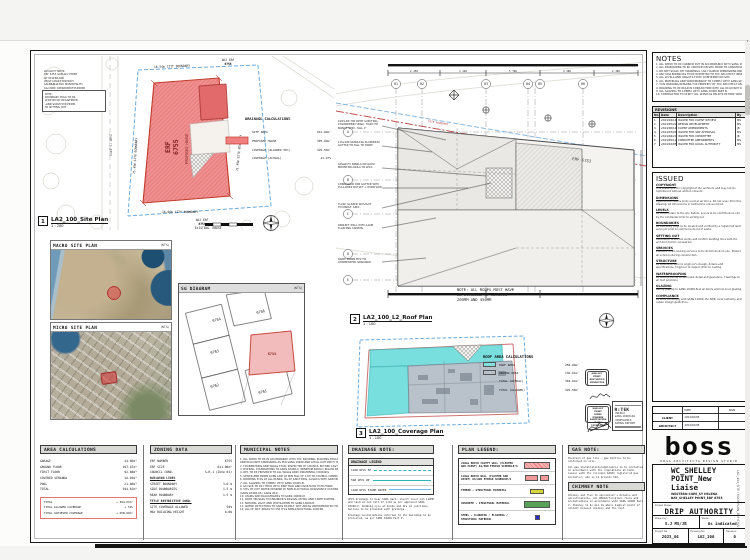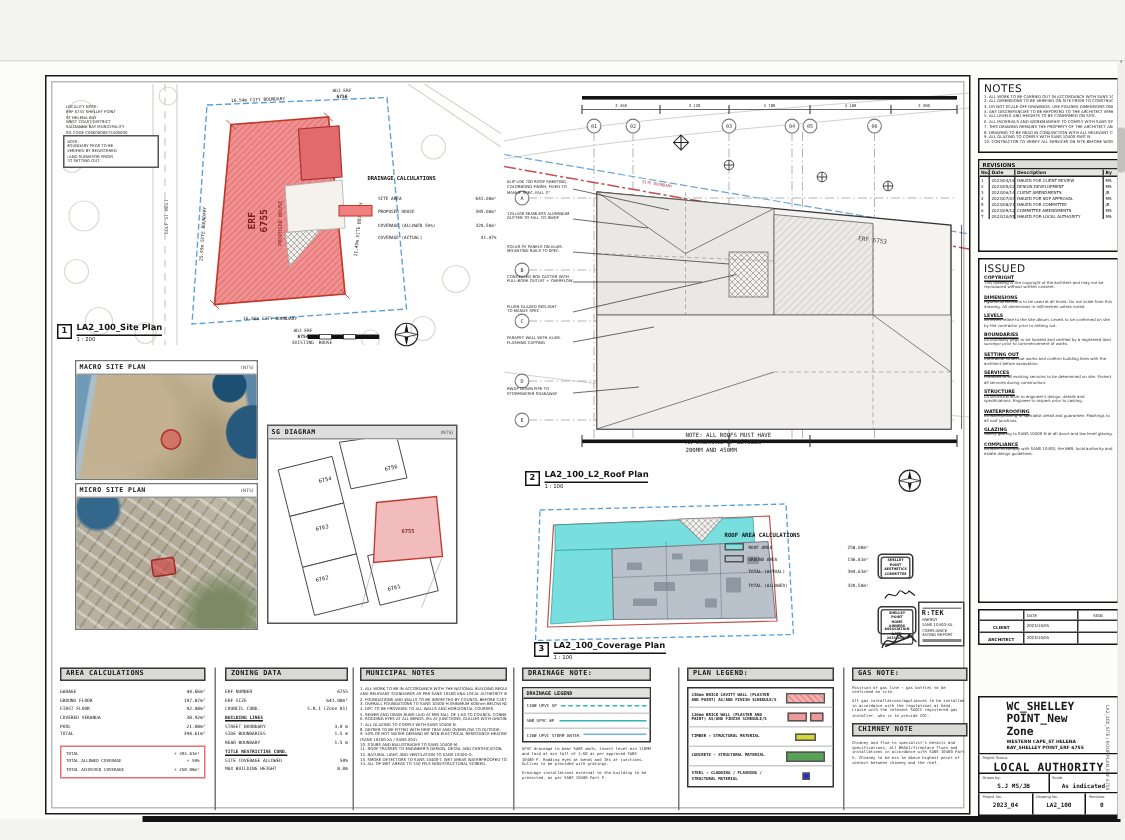--- a/index.html
+++ b/index.html
@@ -892,29 +892,34 @@
           <span class="c0">CLIENT</span>
           <span class="c1">2023/10/05</span>
           <span class="c2"></span>
         </div>
         <div class="trow">
           <span class="c0">ARCHITECT</span>
           <span class="c1">2023/10/05</span>
           <span class="c2"></span>
         </div>
       </div>
+    <div class="brand" style="top:392px">
+      <div class="bosslogo">boss</div>
+      <div class="bosstag">BOSS ARCHITECTS DESIGN STUDIO</div>
+      <div class="bosscontact">STUDIO_WESTERN CAPE_INFO@BOSS_082 000 0000</div>
+    </div>
     <div class="projbox" style="top:420px;height:39px">
       <div class="projt">WC_SHELLEY</div>
-      <div class="projt">POINT_New Zone</div>
+      <div class="projt">POINT_New Liaise</div>
       <div class="proja"><span>WESTERN CAPE_ST HELENA</span><br><span>BAY_SHELLEY POINT_ERF 6755</span></div>
       <div class="projs">SITE / ROOF PLAN</div>
     </div>
     <div class="statusbox" style="top:459px;height:13px">
       <div class="slab">Project Status</div>
-      <div class="sval">LOCAL AUTHORITY</div>
+      <div class="sval">DRIP AUTHORITY</div>
     </div>
     <div class="cellrow" style="top:472px;height:13px">
       <div class="cell">
           <div class="slab">Drawn by:</div>
           <div class="cval">S.J  MS/JB</div>
         </div>
       <div class="cell">
           <div class="slab">Scale:</div>
           <div class="cval">As indicated</div>
         </div>

